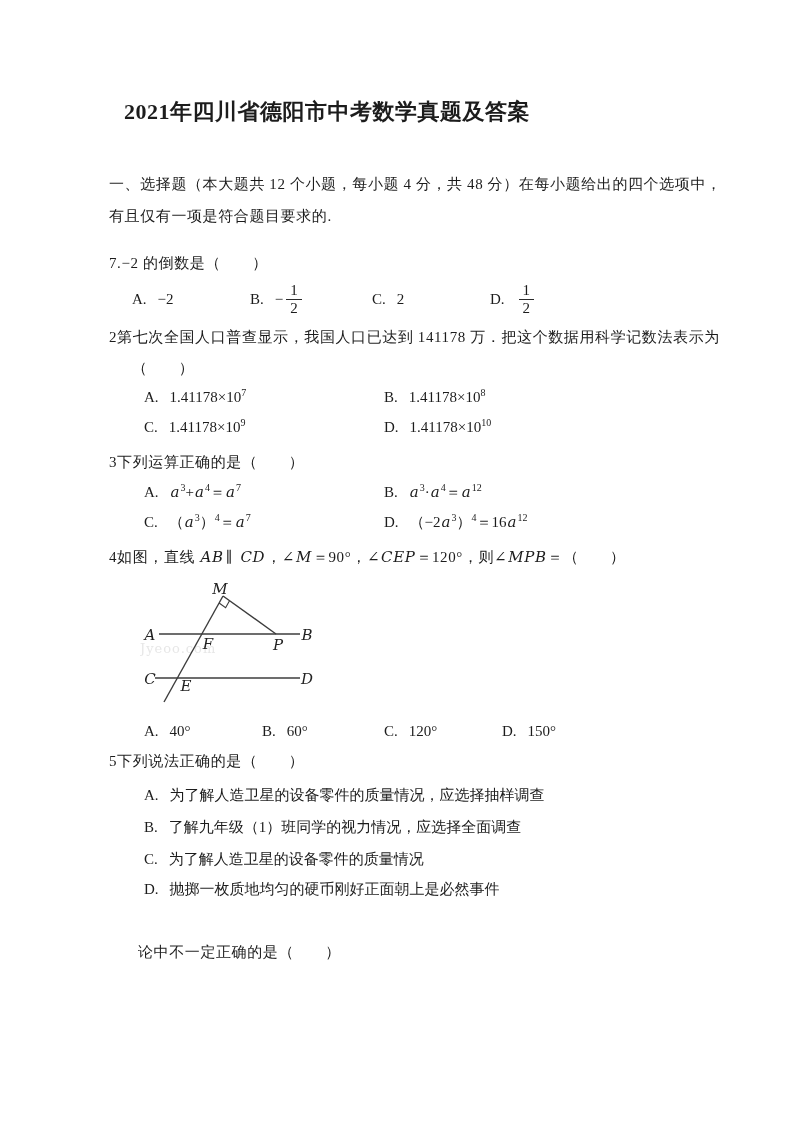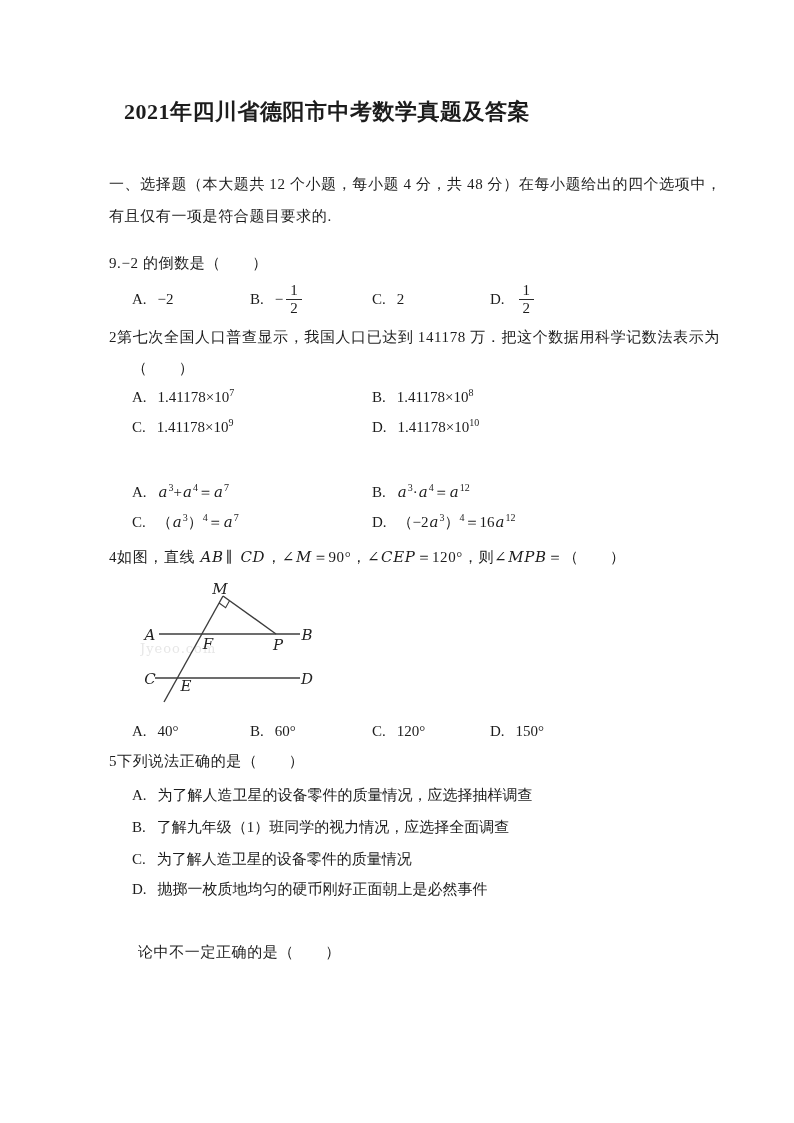--- a/index.html
+++ b/index.html
@@ -18,21 +18,21 @@
     margin:0;text-align:center;
     font-size:22px;font-weight:bold;line-height:30px;
     letter-spacing:0.5px;
   }
   .line{
     position:absolute;left:109px;
     white-space:nowrap;
     line-height:19px;
     letter-spacing:0.6px;
   }
-  .cell{position:absolute;white-space:nowrap;}
+  .cell{position:absolute;white-space:nowrap;margin-left:12px;}
   .vcell{position:absolute;display:flex;align-items:center;height:38px;white-space:nowrap;}
   .opt-label{display:inline-block;margin-right:11px;}
   sup{font-size:10px;line-height:0;letter-spacing:0;}
   .it{font-style:italic;font-family:"DejaVu Serif","Liberation Serif",serif;padding:0 1px;}
   .frac{display:inline-block;text-align:center;vertical-align:middle;letter-spacing:0;}
   .frac .num{display:block;border-bottom:1.4px solid #2a2a2a;padding:0 4px;line-height:17px;}
   .frac .den{display:block;line-height:17px;padding:0 4px;}
   .sign{margin-right:3px;}
   .figure{position:absolute;left:140px;top:578px;}
   .figure text{font-family:"DejaVu Serif","Liberation Serif",serif;font-style:italic;font-size:15px;fill:#222;}
@@ -41,21 +41,21 @@
 </head>
 <body>
 
 <div class="page">
 
   <h1 class="title">2021年四川省德阳市中考数学真题及答案</h1>
 
   <div class="line" style="top:175px">一、选择题（本大题共 12 个小题，每小题 4 分，共 48 分）在每小题给出的四个选项中，</div>
   <div class="line" style="top:207px">有且仅有一项是符合题目要求的.</div>
 
-  <div class="line" style="top:254px">9.−2 的倒数是（　　）</div>
+  <div class="line" style="top:254px">7.−2 的倒数是（　　）</div>
   <div>
     <div class="vcell" style="left:132px;top:280px">
       <span class="opt-label">A.</span>
       <span>−2</span>
     </div>
     <div class="vcell" style="left:250px;top:280px">
       <span class="opt-label">B.</span>
       <span class="sign">−</span>
       <span class="frac">
         <span class="num">1</span>
@@ -86,20 +86,21 @@
       <span class="opt-label">B.</span><span>1.41178×10</span><sup>8</sup>
     </div>
     <div class="cell" style="left:132px;top:419px">
       <span class="opt-label">C.</span><span>1.41178×10</span><sup>9</sup>
     </div>
     <div class="cell" style="left:372px;top:419px">
       <span class="opt-label">D.</span><span>1.41178×10</span><sup>10</sup>
     </div>
   </div>
 
+  <div class="line" style="top:453px">3下列运算正确的是（　　）</div>
   <div>
     <div class="cell" style="left:132px;top:483px">
       <span class="opt-label">A.</span><span><span class="it">a</span><sup>3</sup><span>+</span><span class="it">a</span><sup>4</sup><span>＝</span><span class="it">a</span><sup>7</sup></span>
     </div>
     <div class="cell" style="left:372px;top:483px">
       <span class="opt-label">B.</span><span><span class="it">a</span><sup>3</sup><span>·</span><span class="it">a</span><sup>4</sup><span>＝</span><span class="it">a</span><sup>12</sup></span>
     </div>
     <div class="cell" style="left:132px;top:513px">
       <span class="opt-label">C.</span><span><span>（</span><span class="it">a</span><sup>3</sup><span>）</span><sup>4</sup><span>＝</span><span class="it">a</span><sup>7</sup></span>
     </div>

